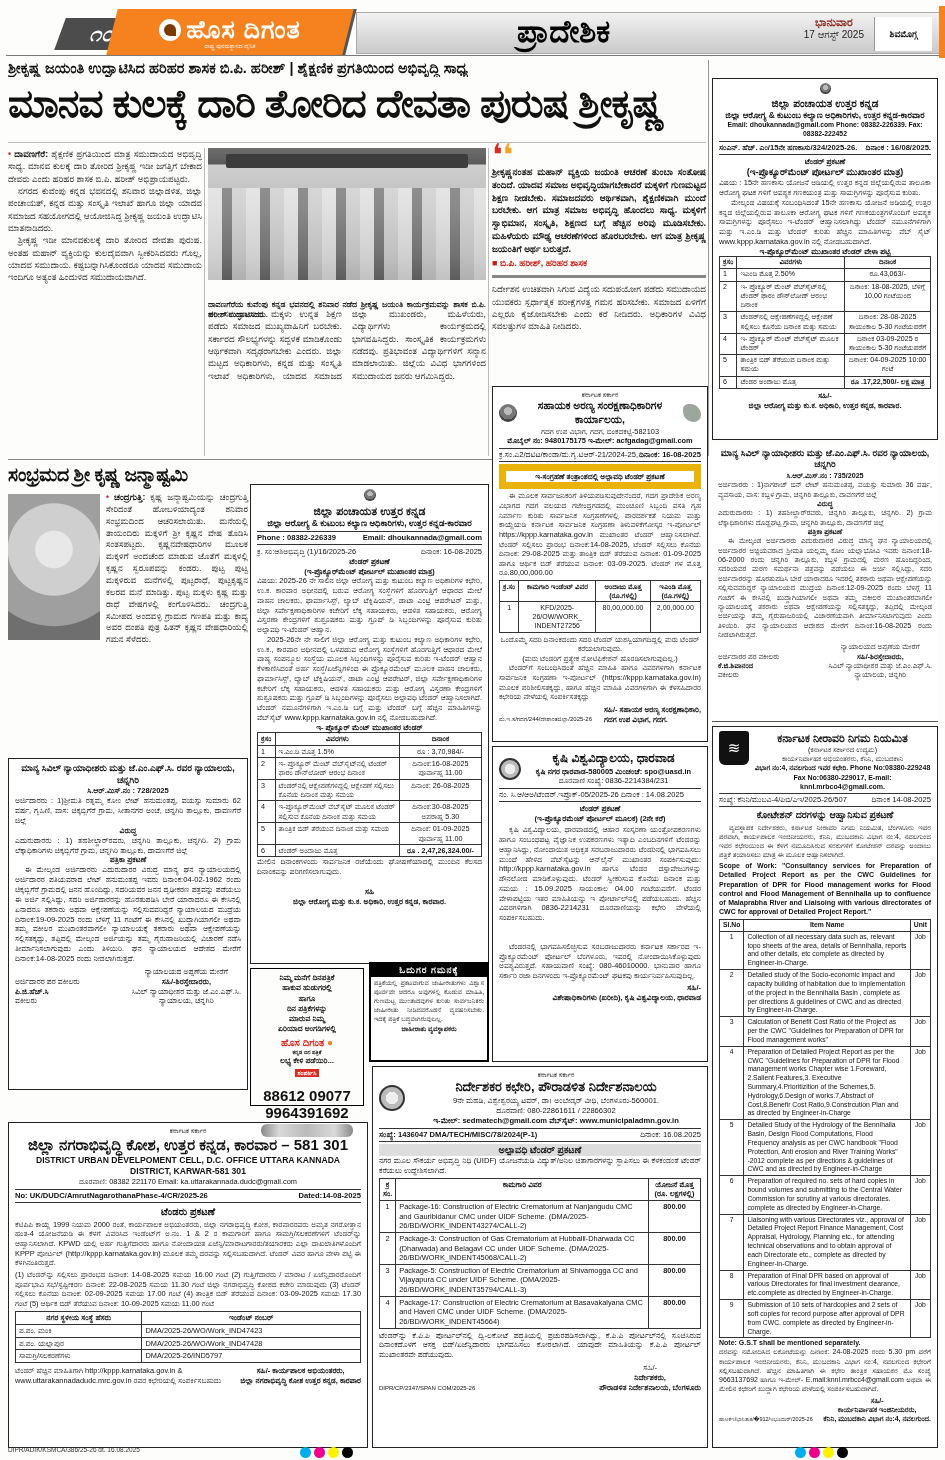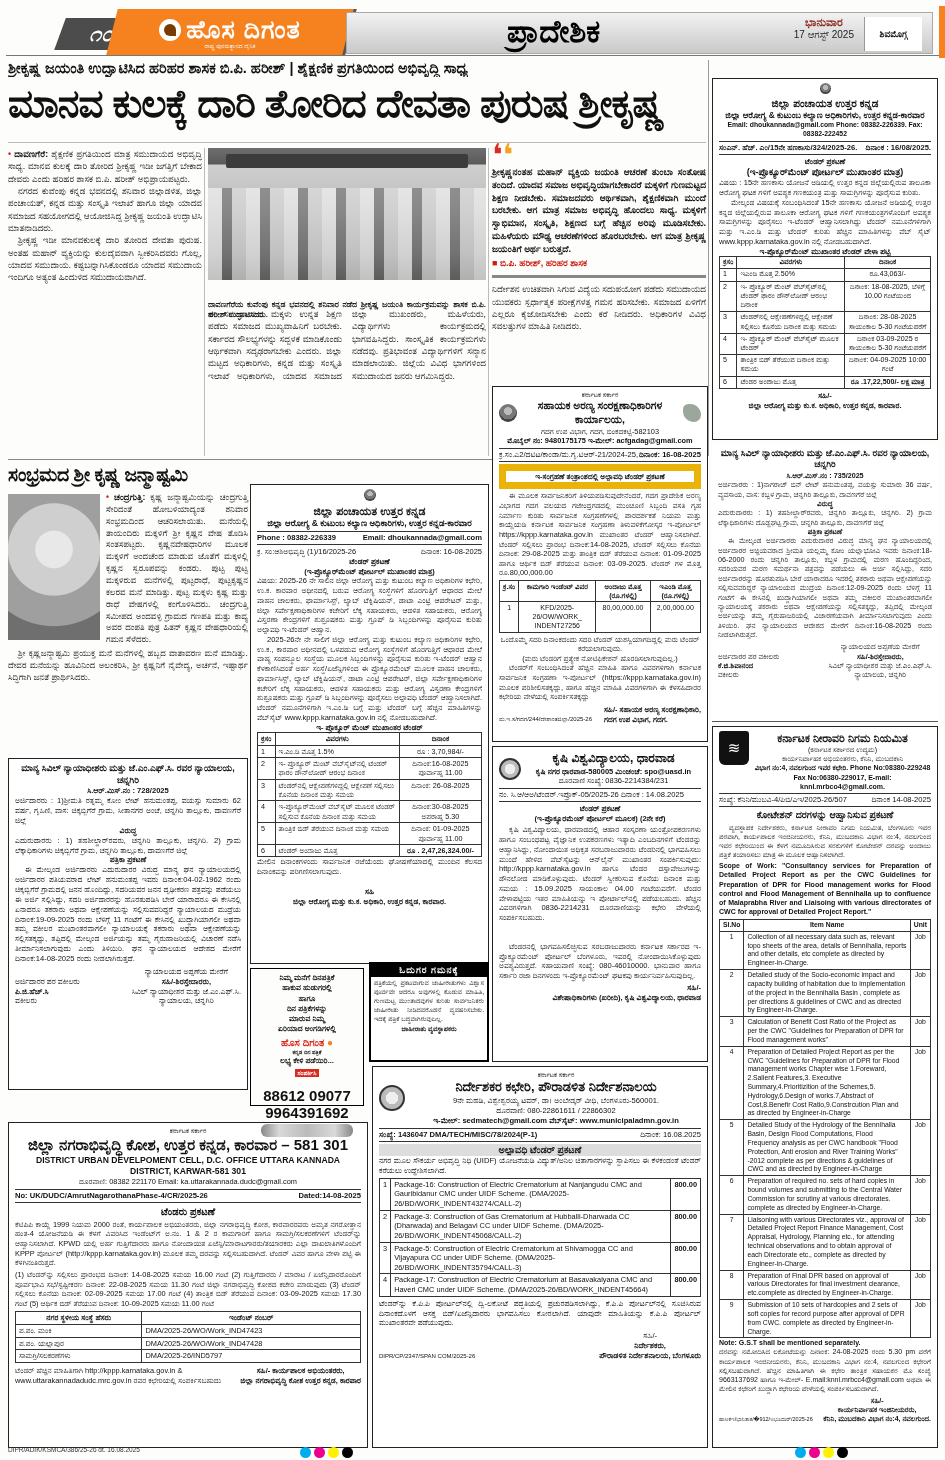--- a/index.html
+++ b/index.html
@@ -19,21 +19,21 @@
   .hline{position:absolute;height:1px;background:#999}
   
   #hdrbar{position:absolute;left:0;top:6px;width:945px;height:46px}
   .pnbox{position:absolute;left:60px;top:12px;width:86px;height:32px;background:#4c4c4c;transform:skewX(-20deg);color:#fff;font-size:21px;font-weight:bold;display:flex;align-items:center;justify-content:center}
   .mast{position:absolute;left:112px;top:3px;width:236px;height:46px;background:#f5821f;transform:skewX(-14deg);box-shadow:3px 0 0 #555}
   .mastin{transform:skewX(14deg);height:100%;display:flex;flex-direction:column;align-items:center;justify-content:center;color:#fff}
   .brand{font-size:25px;font-weight:bold;letter-spacing:1px;display:flex;align-items:center;gap:5px}
   .logo-dot{width:22px;height:22px;border-radius:50%;background:#fff;position:relative}
   .logo-dot::after{content:"";position:absolute;left:5px;top:5px;width:12px;height:12px;border-radius:50% 50% 0 50%;background:#7a3b00}
   .tagline{font-size:6px;margin-top:-2px}
-  .secbar{position:absolute;left:346px;top:6px;width:587px;height:42px;background:linear-gradient(#f2f2f2,#c9c9c9);border:1px solid #aaa}
+  .secbar{position:absolute;left:356px;top:6px;width:587px;height:42px;background:linear-gradient(#f2f2f2,#c9c9c9);border:1px solid #aaa}
   .sectitle{position:absolute;left:160px;top:1px;font-size:31px;font-weight:bold;color:#000}
   .datebox{position:absolute;right:78px;top:3px;text-align:center;line-height:1.2}
   .daytxt{font-size:11px;font-weight:bold;color:#8a2a1e}
   .datetxt{font-size:10px;color:#222}
   .edbox{position:absolute;right:10px;top:4px;width:58px;height:34px;border-left:1px solid #999;display:flex;align-items:center;justify-content:center;background:#fff;font-size:9px;font-weight:bold}
   .cornerstrip{position:absolute;right:0;top:0;width:6px;height:52px;background:#f5821f}
   
   .kicker{position:absolute;left:8px;top:60px;width:698px;font-size:14.5px;font-weight:bold;white-space:nowrap;overflow:hidden}
   .headline{position:absolute;left:8px;top:82px;width:698px;font-size:39px;font-weight:bold;letter-spacing:-1px;white-space:nowrap}
   .bodytxt{font-size:8.8px;line-height:1.4}
@@ -135,21 +135,20 @@
   <div class="vline" style="left:488px;top:148px;height:308px"></div>
   <div class="vline" style="left:708px;top:60px;height:396px;background:#999"></div>
   <div class="hline" style="left:8px;top:459px;width:698px;background:#888"></div>
 
   <div class="k-head">ಸಂಭ್ರಮದ ಶ್ರೀ ಕೃಷ್ಣ ಜನ್ಮಾಷ್ಟಮಿ</div>
   <div class="k-body">
     <div class="photo2"></div>
     <span class="rb">•</span> <b>ಚಂದ್ರಗುತ್ತಿ:</b>
     <span>ಕೃಷ್ಣ ಜನ್ಮಾಷ್ಟಮಿಯನ್ನು ಚಂದ್ರಗುತ್ತಿ ಸೇರಿದಂತೆ ಹೋಬಳಿಯಾದ್ಯಂತ ಶನಿವಾರ ಸಂಭ್ರಮದಿಂದ ಆಚರಿಸಲಾಯಿತು. ಮನೆಯಲ್ಲಿ ತಾಯಂದಿರು ಮಕ್ಕಳಿಗೆ ಶ್ರೀ ಕೃಷ್ಣನ ವೇಷ ತೊಡಿಸಿ ಸಂತಸಪಟ್ಟರು. ಕೃಷ್ಣನವೇಷಧಾರಿಗಳ ಮೂಲಕ ಮಕ್ಕಳಿಗೆ ಅಂದಚೆಂದ ಮಾಡುವ ಜೊತೆಗೆ ಮಕ್ಕಳಲ್ಲಿ ಕೃಷ್ಣನ ಸ್ವರೂಪವನ್ನು ಕಂಡರು. ಪುಟ್ಟ ಪುಟ್ಟ ಮಕ್ಕಳಿರುವ ಮನೆಗಳಲ್ಲಿ ಪುಟ್ಟರಾಧೆ, ಪುಟ್ಟಕೃಷ್ಣನ ಕಲರವ ಮನೆ ಮಾಡಿತ್ತು. ಪುಟ್ಟ ಮಕ್ಕಳು ಕೃಷ್ಣ ಮತ್ತು ರಾಧೆ ವೇಷಗಳಲ್ಲಿ ಕಂಗೊಳಿಸಿದರು. ಚಂದ್ರಗುತ್ತಿ ಸಮೀಪದ</span>
     <span>ಅಂದವಳ್ಳಿ ಗ್ರಾಮದ ಗಣಪತಿ ಮತ್ತು ಕಾವ್ಯ ಅವರ ದಂಪತಿ ಪುತ್ರ ಹಿತನ್ ಕೃಷ್ಣನ ವೇಷಧಾರಿಯಲ್ಲಿ ಗಮನ ಸೆಳೆದರು.</span>
-    <p style="text-indent:10px;margin-top:2px">ಶ್ರೀ ಕೃಷ್ಣಜನ್ಮಾಷ್ಟಮಿ ಪ್ರಯುಕ್ತ ಮನೆ ಮನೆಗಳಲ್ಲಿ ಹಬ್ಬದ ವಾತಾವರಣ ಮನೆ ಮಾಡಿತ್ತು. ದೇವರ ಮನೆಯನ್ನು ಹೂವಿನಿಂದ ಅಲಂಕರಿಸಿ, ಶ್ರೀ ಕೃಷ್ಣನಿಗೆ ನೈವೇದ್ಯ, ಅರ್ಚನೆ, ಇಷ್ಟಾರ್ಥ ಸಿದ್ಧಿಗಾಗಿ ಜನತೆ ಪ್ರಾರ್ಥಿಸಿದರು.</p>
   </div>
 
   <div class="notice" style="left:8px;top:758px;width:240px;height:332px;font-size:7.6px">
     <div class="ntitle" style="font-size:9px">ಮಾನ್ಯ ಸಿವಿಲ್ ನ್ಯಾಯಾಧೀಶರು ಮತ್ತು ಜೆ.ಎಂ.ಎಫ್.ಸಿ. ರವರ ನ್ಯಾಯಾಲಯ, ಚನ್ನಗಿರಿ</div>
     <div class="ctr b">ಸಿ.ಆರ್.ಮಿಸ್.ನಂ : 728/2025</div>
     <div class="just">ಅರ್ಜಿದಾರರು : 1)ಶ್ರೀಮತಿ ರತ್ನಮ್ಮ ಕೋಂ ಲೇಟ್ ಹನುಮಂತಪ್ಪ, ವಯಸ್ಸು ಸುಮಾರು 62 ವರ್ಷ, ಗೃಹಿಣಿ, ವಾಸ: ಚಿಕ್ಕಬ್ಬಿಗೆರೆ ಗ್ರಾಮ, ಸೀತಾನಗರ ಅಂಚೆ, ಚನ್ನಗಿರಿ ತಾಲ್ಲೂಕು, ದಾವಣಗೆರೆ ಜಿಲ್ಲೆ</div>
     <div class="ctr b">ವಿರುದ್ಧ</div>
     <div class="just">ಎದುರುದಾರರು : 1) ತಹಶೀಲ್ದಾರ್‌ರವರು, ಚನ್ನಗಿರಿ ತಾಲ್ಲೂಕು, ಚನ್ನಗಿರಿ. 2) ಗ್ರಾಮ ಲೆಕ್ಕಾಧಿಕಾರಿಗಳು ಚಿಕ್ಕಬ್ಬಿಗೆರೆ ಗ್ರಾಮ, ಚನ್ನಗಿರಿ ತಾಲ್ಲೂಕು, ದಾವಣಗೆರೆ ಜಿಲ್ಲೆ</div>
     <div class="ctr b">ಪತ್ರಿಕಾ ಪ್ರಕಟಣೆ</div>
     <div class="just" style="text-indent:10px">ಈ ಮೇಲ್ಕಂಡ ಅರ್ಜಿದಾರರು ಎದುರುದಾರರ ವಿರುದ್ಧ ಮಾನ್ಯ ಘನ ನ್ಯಾಯಾಲಯದಲ್ಲಿ ಅರ್ಜಿದಾರರ ಪತಿಯವರಾದ ಲೇಟ್ ಹನುಮಂತಪ್ಪ ಇವರು ದಿನಾಂಕ:04-02-1962 ರಂದು ಚಿಕ್ಕಬ್ಬಿಗೆರೆ ಗ್ರಾಮದಲ್ಲಿ ಜನನ ಹೊಂದಿದ್ದು, ಸದರಿಯವರ ಜನನ ದೃಢೀಕರಣ ಪತ್ರವನ್ನು ಪಡೆಯಲು ಈ ಅರ್ಜಿ ಸಲ್ಲಿಸಿದ್ದು, ಸದರಿ ಅರ್ಜಿದಾರರನ್ನು ಹೊರತುಪಡಿಸಿ ಬೇರೆ ಯಾರಾದರೂ ಈ ಕೇಸಿನಲ್ಲಿ ಏನಾದರೂ ತಕರಾರು ಅಥವಾ ಆಕ್ಷೇಪಣೆಯನ್ನು ಸಲ್ಲಿಸುವವರಿದ್ದರೆ ನ್ಯಾಯಾಲಯದ ಮುದ್ರೆಯ ದಿನಾಂಕ:19-09-2025 ರಂದು ಬೆಳಿಗ್ಗೆ 11 ಗಂಟೆಗೆ ಈ ಕೇಸಿನಲ್ಲಿ ಖುದ್ದಾಗಿಯಾಗಲೀ ಅಥವಾ ತಮ್ಮ ವಕೀಲರ ಮುಖಾಂತರವಾಗಲೀ ನ್ಯಾಯಾಲಯಕ್ಕೆ ತಕರಾರು ಅಥವಾ ಆಕ್ಷೇಪಣೆಯನ್ನು ಸಲ್ಲಿಸತಕ್ಕದ್ದು, ತಪ್ಪಿದಲ್ಲಿ ಮೇಲ್ಕಂಡ ಅರ್ಜಿಯನ್ನು ತಮ್ಮ ಗೈರುಹಾಜರಿಯಲ್ಲಿ ವಿಚಾರಣೆ ನಡೆಸಿ ತೀರ್ಮಾನಿಸಲಾಗುವುದು ಎಂದು ತಿಳಿಯಿರಿ. ಘನ ನ್ಯಾಯಾಲಯದ ಆದೇಶದ ಮೇರೆಗೆ ದಿನಾಂಕ:14-08-2025 ರಂದು ನೀಡಲಾಗಿರುತ್ತದೆ.</div>
@@ -308,20 +307,25 @@
       </div>
     </div>
     <div class="refline">
         <span class="b">ಸಂಖ್ಯೆ: 1436047 DMA/TECH/MISC/78/2024(P-1)</span>
         <span>ದಿನಾಂಕ: 16.08.2025</span>
       </div>
     <div class="ntitle" style="background:#ddd;font-size:9.5px">ಅಲ್ಪಾವಧಿ ಟೆಂಡರ್ ಪ್ರಕಟಣೆ</div>
     <div class="just">ನಗರ ಮೂಲ ಸೌಕರ್ಯ ಅಭಿವೃದ್ಧಿ ನಿಧಿ (UIDF) ಯೋಜನೆಯಡಿ ವಿದ್ಯುತ್/ಅನಿಲ ಚಿತಾಗಾರಗಳನ್ನು ಸ್ಥಾಪಿಸಲು ಈ ಕೆಳಕಂಡಂತೆ ಟೆಂಡರ್ ಕರೆಯಲು ಉದ್ದೇಶಿಸಲಾಗಿದೆ.</div>
     <table style="margin-top:2px;font-size:7.4px">
       <tbody>
+          <tr>
+        <th style="width:16px">ಕ್ರ ಸಂ.</th>
+        <th>ಕಾಮಗಾರಿ ವಿವರ</th>
+        <th style="width:52px">ಯೋಜನೆ ಮೊತ್ತ (ರೂ. ಲಕ್ಷಗಳಲ್ಲಿ)</th>
+      </tr>
       <tr>
             <td class="ctr">1</td>
             <td>Package-16: Construction of Electric Crematorium at Nanjangudu CMC and Gauribidanur CMC under UIDF Scheme. (DMA/2025-26/BD/WORK_INDENT43274/CALL-2)</td>
             <td class="ctr b">800.00</td>
           </tr>
       <tr>
             <td class="ctr">2</td>
             <td>Package-3: Construction of Gas Crematorium at Hubballi-Dharwada CC (Dharwada) and Belagavi CC under UIDF Scheme. (DMA/2025-26/BD/WORK_INDENT45068/CALL-2)</td>
             <td class="ctr b">800.00</td>
           </tr>

